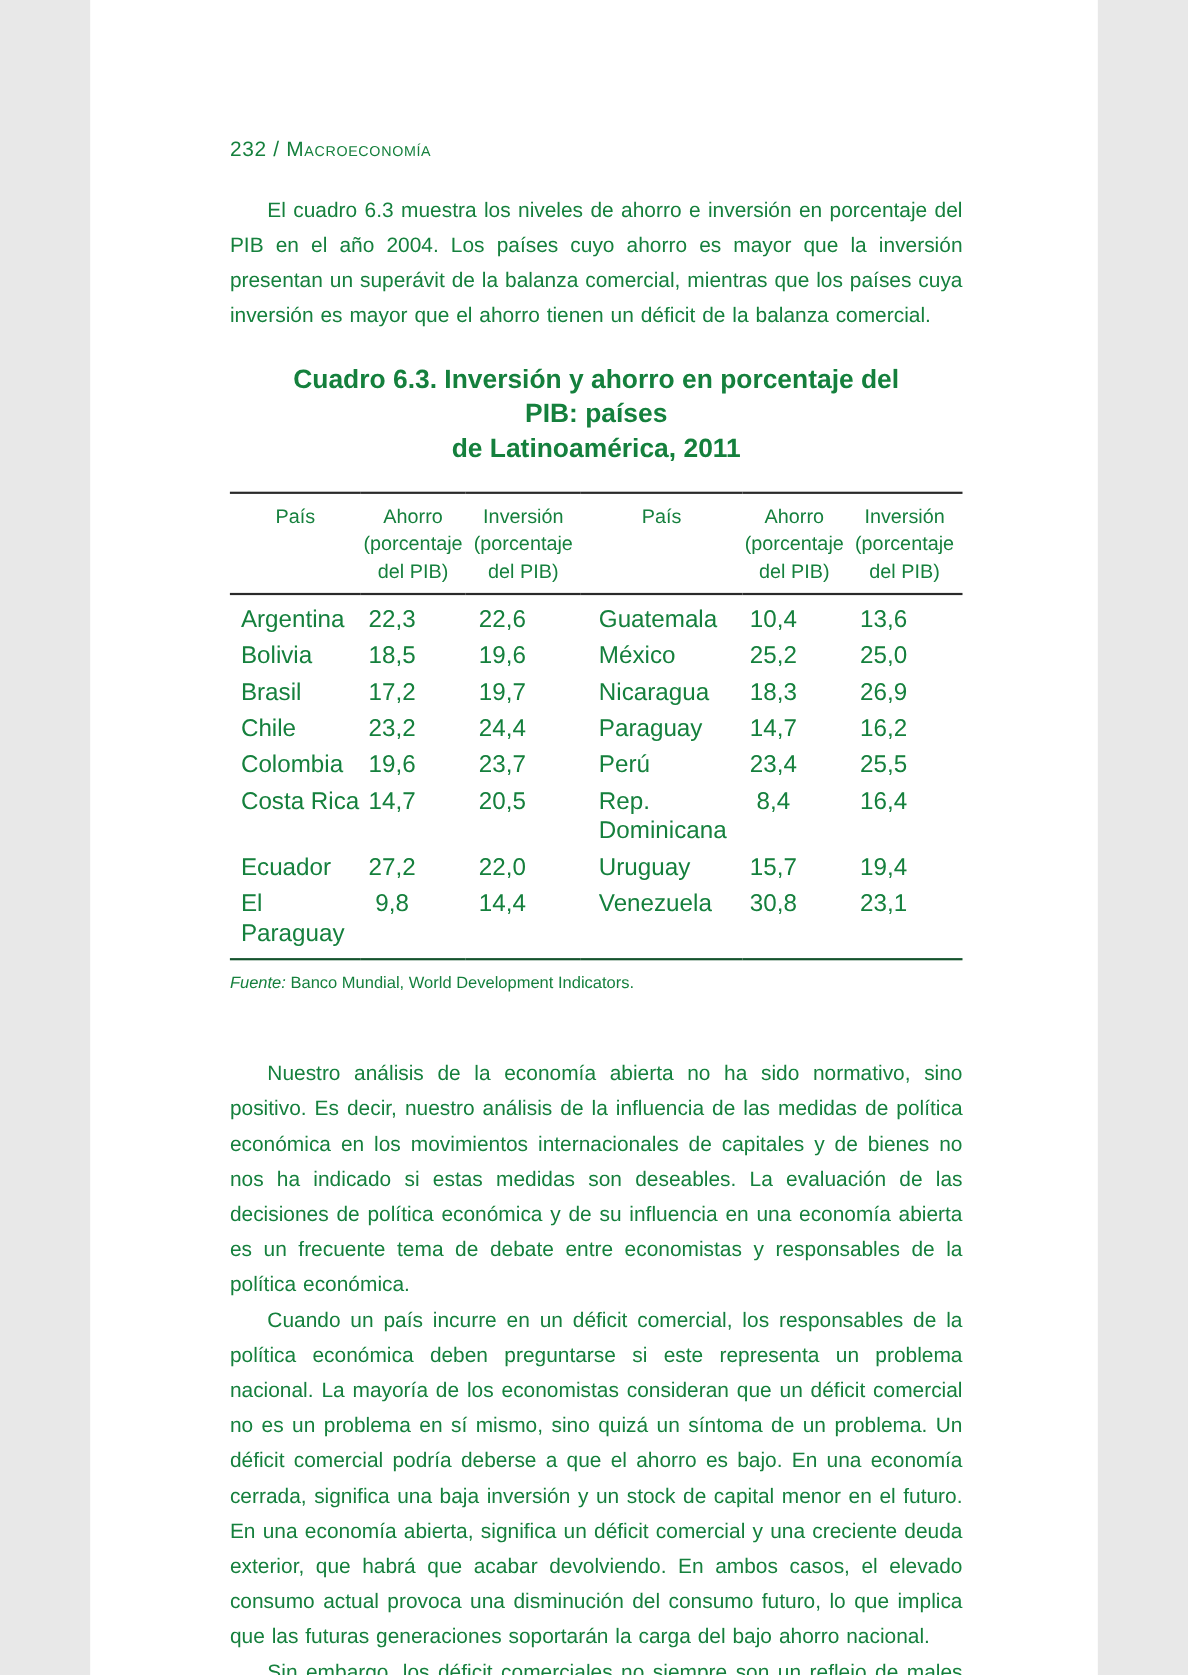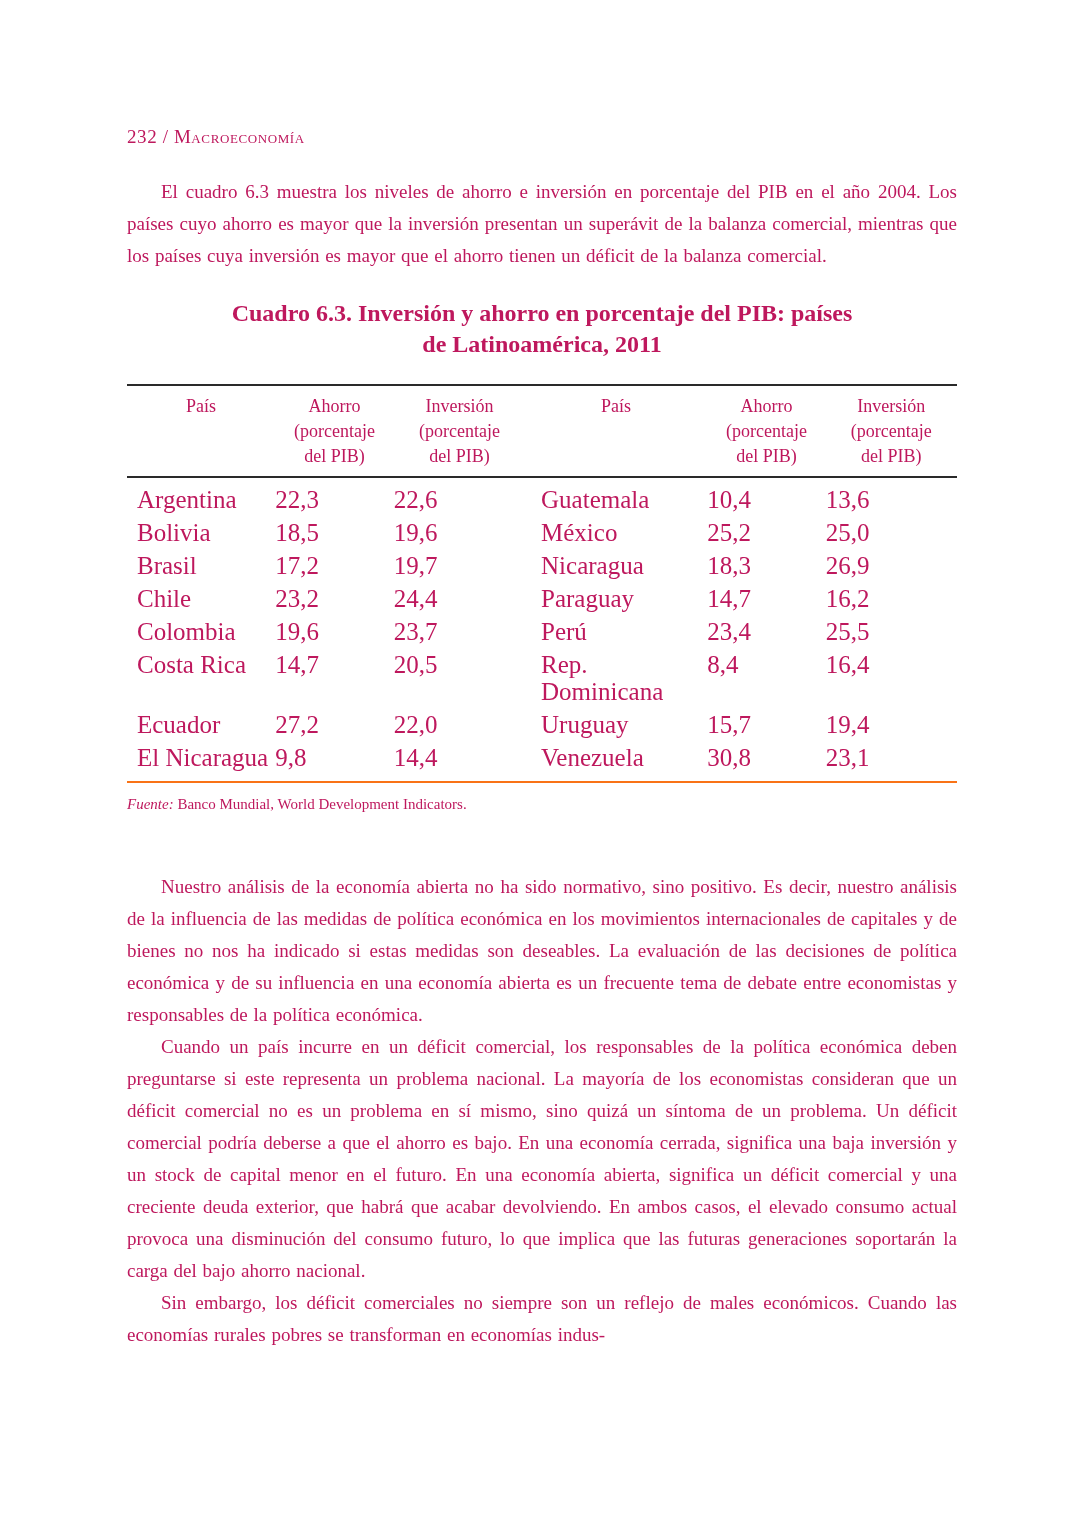--- a/index.html
+++ b/index.html
@@ -1,23 +1,23 @@
 <!DOCTYPE html>
 <html><head>
 <meta charset="utf-8">
 <style>
   * { margin: 0; padding: 0; box-sizing: border-box; }
   html, body { background: #e8e8e8; }
   .page {
-    width: 1080px;
+    width: 916px;
     height: 1523px;
     margin: 0 auto;
     background: #ffffff;
-    color: #be185d;
-    font-family: Liberation Serif, serif;
+    color: #15803d;
+    font-family: Liberation Sans, sans-serif;
     padding: 126px 123px 0 127px;
     overflow: hidden;
     position: relative;
   }
   .running-header {
     font-variant: small-caps;
     font-size: 19px;
     letter-spacing: 0.6px;
     margin-bottom: 28px;
   }
@@ -34,21 +34,21 @@
     text-align: center;
     font-size: 24px;
     line-height: 31px;
     white-space: pre-line;
     margin: 20px 40px 24px 40px;
   }
   table.datatable {
     width: 100%;
     border-collapse: collapse;
     border-top: 2px solid #2a2a2a;
-    border-bottom: 2px solid #f97316;
+    border-bottom: 2px solid #14532d;
     table-layout: fixed;
   }
   .datatable col.c1 { width: 17.5%; }
   .datatable col.c2 { width: 14%; }
   .datatable col.c3 { width: 15.5%; }
   .datatable col.c4 { width: 21.5%; }
   .datatable col.c5 { width: 14%; }
   .datatable col.c6 { width: 15.5%; }
   .datatable thead th {
     font-weight: normal;
@@ -56,28 +56,28 @@
     vertical-align: top;
     font-size: 18px;
     line-height: 25px;
     padding: 8px 0 7px 0;
     border-bottom: 2px solid #2a2a2a;
     white-space: pre-line;
   }
   .datatable tbody tr:first-child td { padding-top: 8px; }
   .datatable tbody tr:last-child td { padding-bottom: 10px; }
   .datatable tbody td {
-    font-size: 25px;
+    font-size: 22px;
     line-height: 27px;
     padding: 3px 0;
     vertical-align: top;
   }
   .datatable td.col-country { text-align: left; padding-left: 10px; }
   .datatable td.col-country-2 { text-align: left; padding-left: 16px; }
-  .datatable td.col-num { text-align: left; padding-right: 38px; }
+  .datatable td.col-num { text-align: center; padding-right: 38px; }
   .source {
     font-size: 15px;
     line-height: 22px;
     margin: 10px 0 56px 0;
   }
   .source .source-label { font-style: italic; }
 </style>
 </head>
 <body>
 
@@ -168,21 +168,21 @@
       </tr>
       <tr>
         <td class="col-country">Ecuador</td>
         <td class="col-num">27,2</td>
         <td class="col-num">22,0</td>
         <td class="col-country-2">Uruguay</td>
         <td class="col-num">15,7</td>
         <td class="col-num">19,4</td>
       </tr>
       <tr>
-        <td class="col-country">El Nicaragua</td>
+        <td class="col-country">El Paraguay</td>
         <td class="col-num">9,8</td>
         <td class="col-num">14,4</td>
         <td class="col-country-2">Venezuela</td>
         <td class="col-num">30,8</td>
         <td class="col-num">23,1</td>
       </tr>
     </tbody>
   </table>
 
   <p class="source"><span class="source-label">Fuente:</span><span> Banco Mundial, World Development Indicators.</span></p>

